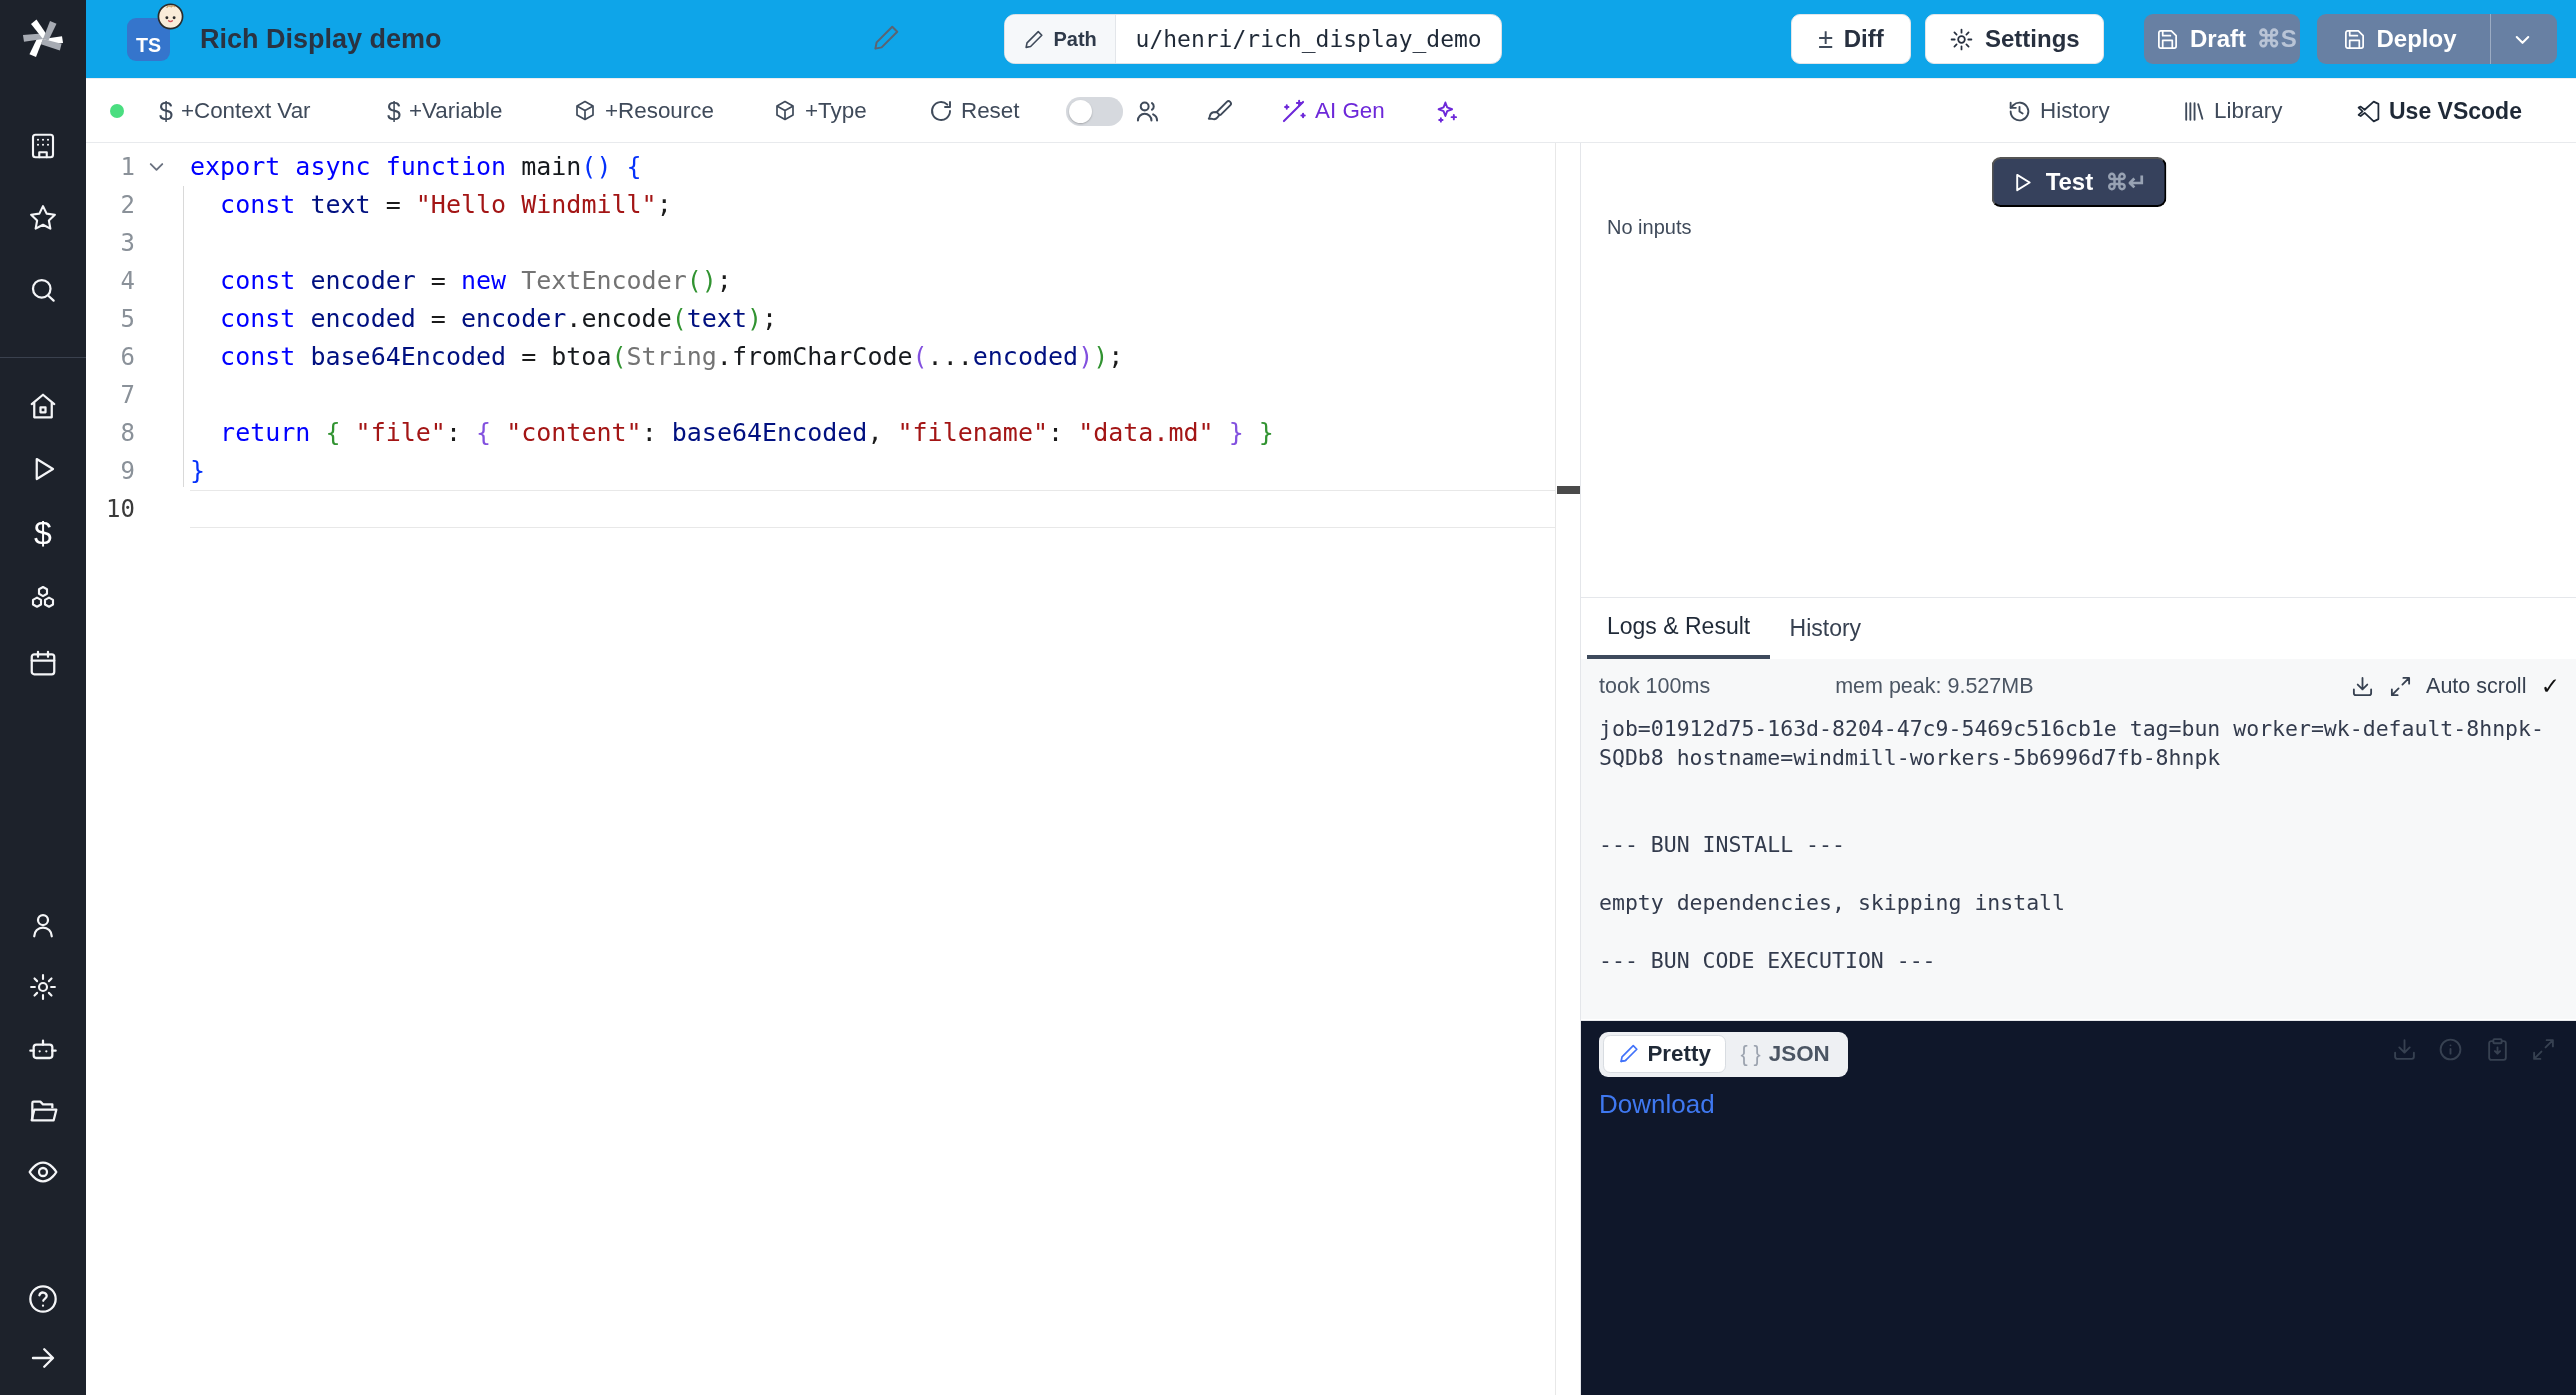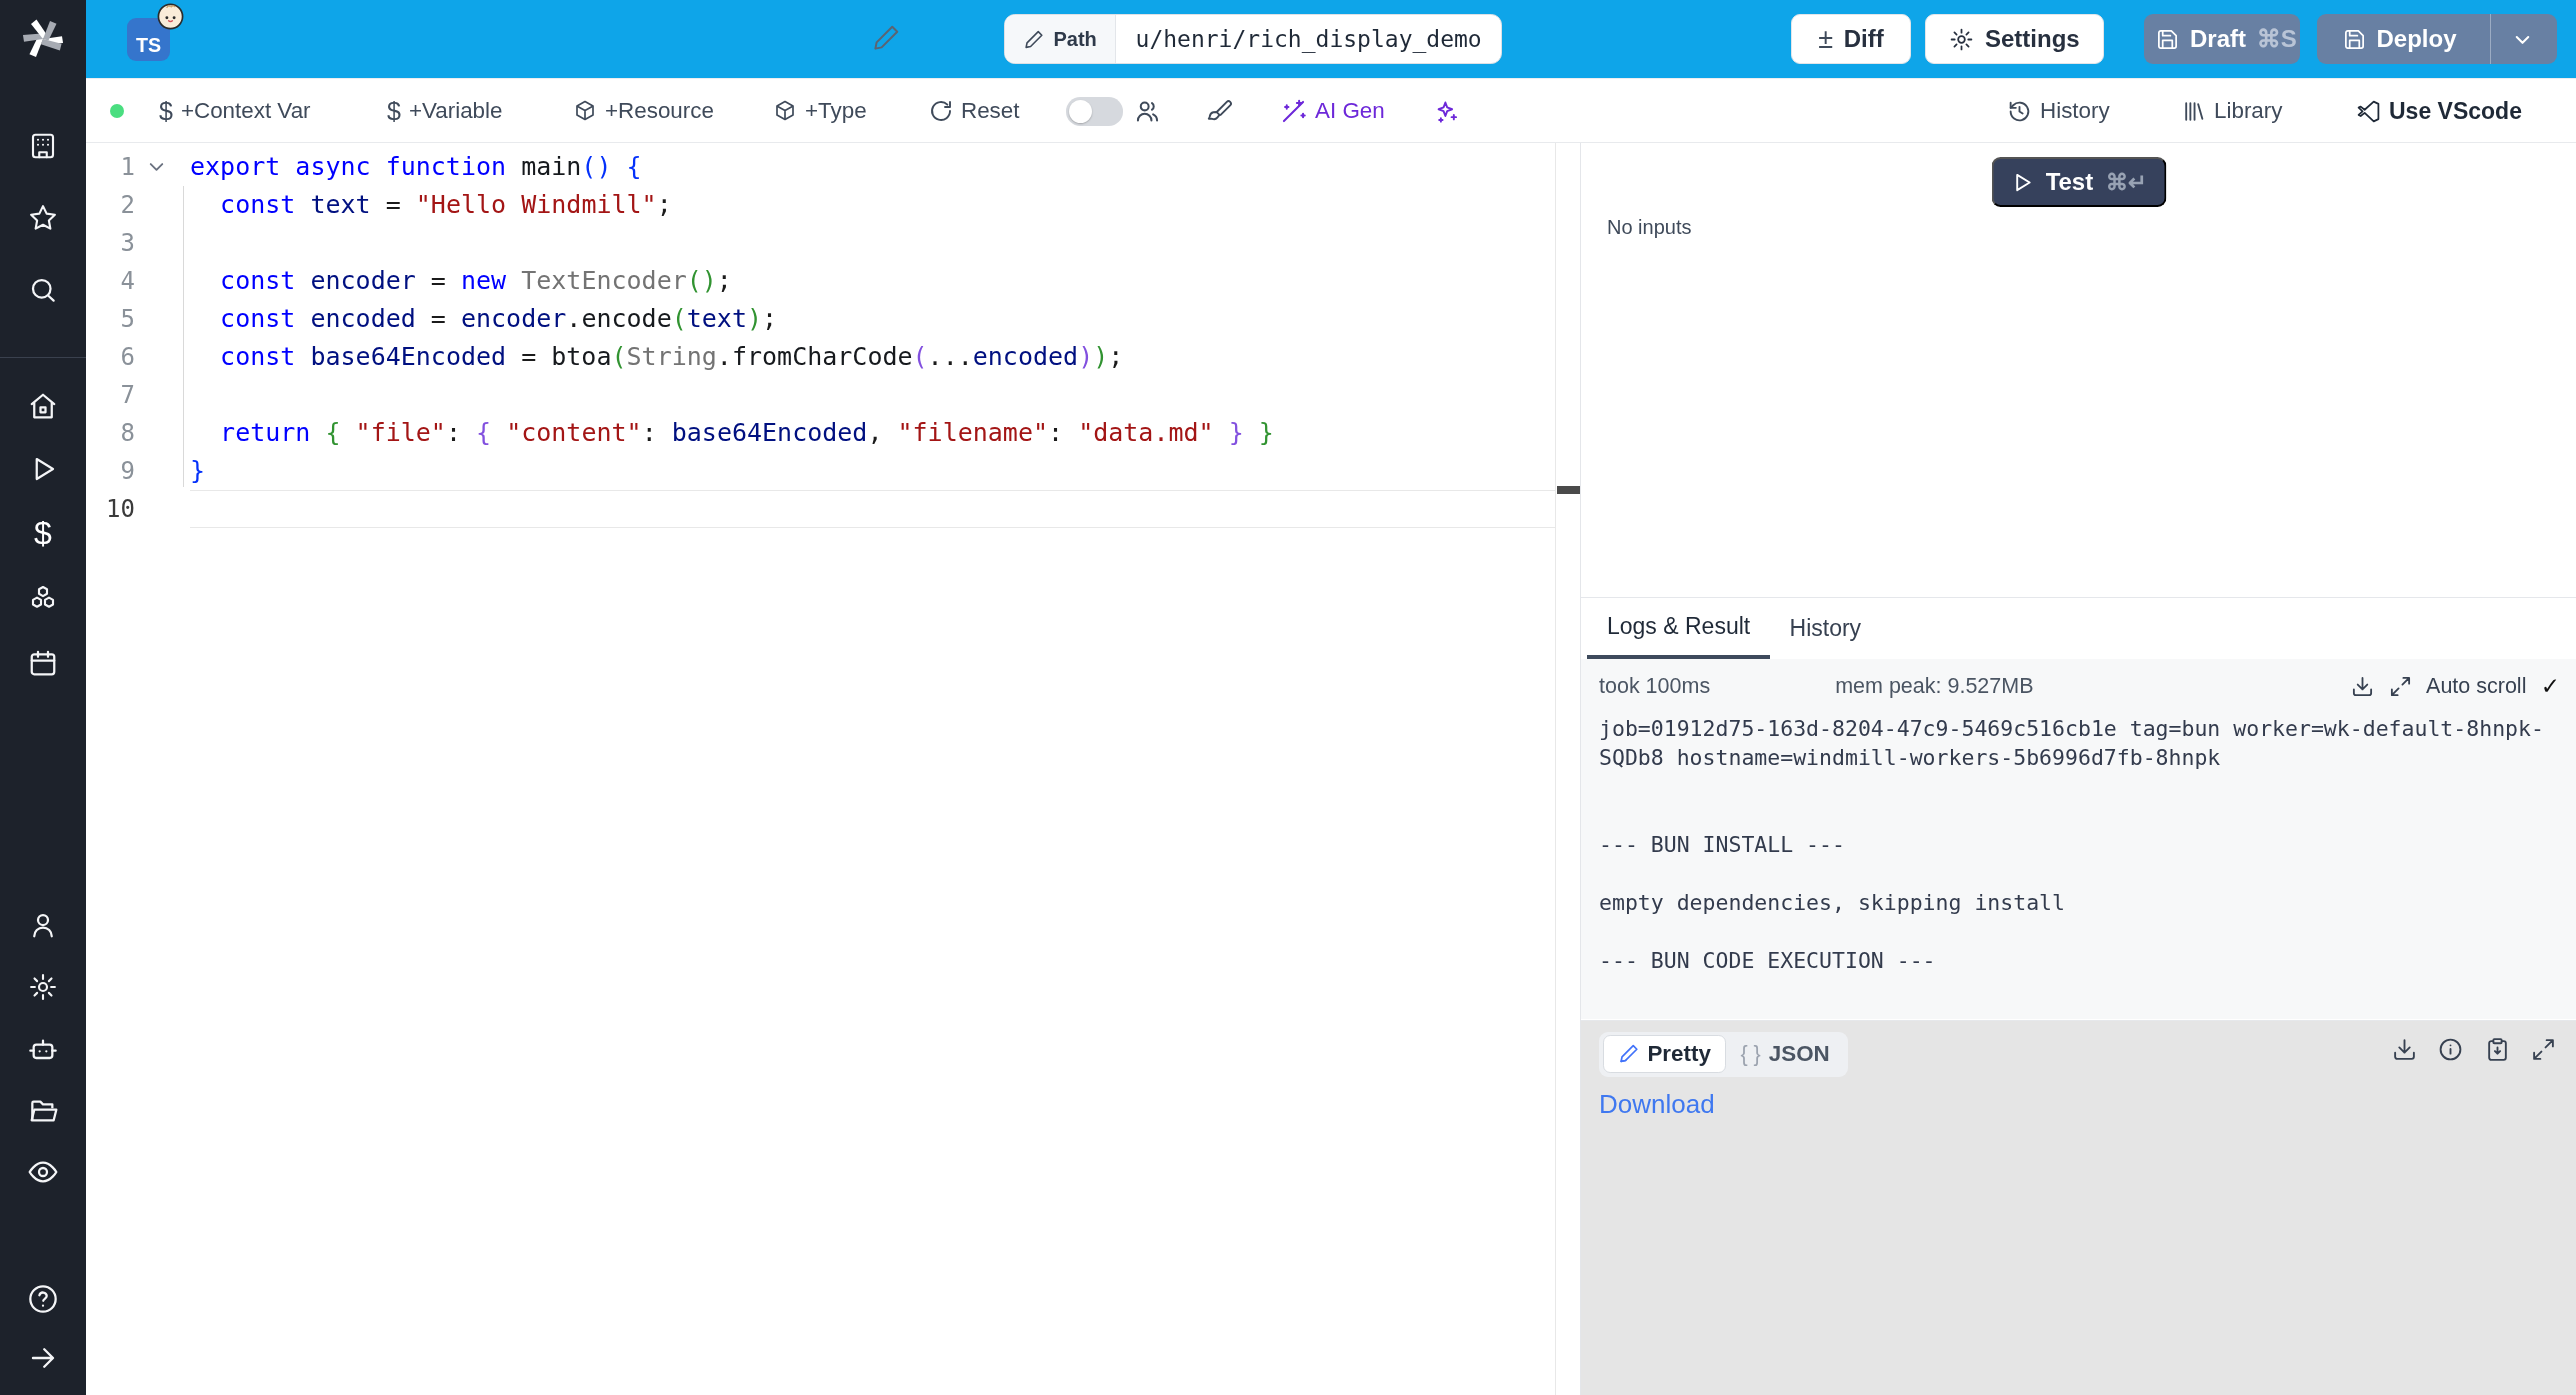--- a/index.html
+++ b/index.html
@@ -87,21 +87,21 @@
 
   .logs-section { position:absolute; left:0; right:0; top:516px; height:360px; background:#f7f8f9; overflow:hidden; }
   .stats-row { position:absolute; left:18px; right:16px; top:12.5px; height:30px; display:flex;
     align-items:center; font-size:21.5px; color:#4b5563; }
   .stat-mem { margin-left:125px; }
   .stats-right { margin-left:auto; display:flex; align-items:center; gap:14.3px; color:#374151; }
   .autoscroll-check { font-size:23px; color:#111; }
   .logs-text { position:absolute; left:18px; top:55px; width:948px;
     font-family:"DejaVu Sans Mono", monospace; font-size:21.5px; line-height:29px; color:#333b4d; white-space:pre-wrap; }
 
-  .result-section { position:absolute; left:0; right:0; top:877px; bottom:0; background:#e5e5e5;
+  .result-section { position:absolute; left:0; right:0; top:877px; bottom:0; background:#0f172a;
     border-top:0.9px solid #e6e8eb; }
   .result-toolbar { position:absolute; left:18px; top:10.7px; height:45px; display:flex; align-items:center;
     background:#eef0f3; border-radius:9px; padding:3.6px; }
   .seg { display:flex; align-items:center; gap:8px; padding:0 14.3px; height:38px; font-size:22.4px; cursor:pointer; }
   .seg.active { background:#fff; border:0.9px solid #d8dce1; border-radius:7.2px; font-weight:700; color:#1f2937; }
   .seg.inactive { color:#4b5563; font-weight:600; }
   .brace-glyph { color:#9ca3af; font-size:21.5px; font-weight:400; }
   .result-icons { position:absolute; right:19.7px; top:16px; display:flex; gap:21.5px; color:#374151; }
   .result-icons .icon { cursor:pointer; }
   .download-link { position:absolute; left:18px; top:68px; font-size:26px; color:#3f78f0; cursor:pointer; }
@@ -218,20 +218,21 @@
   <span class="ts-badge">TS</span>
   <span class="bun-emoji icon">
     <svg width="29" height="29" viewBox="0 0 24 24">
       <circle cx="12" cy="12" r="10" fill="#f9ecd9" stroke="#2b2b2b" stroke-width="1.4"></circle>
       <circle cx="9" cy="13" r="1.2" fill="#2b2b2b"></circle>
         <circle cx="15" cy="13" r="1.2" fill="#2b2b2b"></circle>
       <path d="M10.5 15.5c.8.9 2.2.9 3 0" stroke="#d3545e" stroke-width="1.3" fill="none" stroke-linecap="round"></path>
       <path d="M9 5c0-1.5 2-2.5 3-1M12.5 4.5c.5-1.8 3-1.8 3.2-.2" stroke="#caa06a" stroke-width="1" fill="none"></path>
     </svg>
   </span>
+  <h1 class="page-title">Rich Display demo</h1>
   <span class="title-edit icon">
     <svg width="30" height="30" viewBox="0 0 24 24" fill="none" stroke="currentColor" stroke-width="1.6" stroke-linecap="round" stroke-linejoin="round">
       <path d="M17 3l4 4L8.5 19.5 3.5 20.5 4.5 15.5 17 3z"></path>
     </svg>
   </span>
 
   <div class="path-group">
     <span class="path-label">
       <span class="icon">
         <svg width="21.5" height="21.5" viewBox="0 0 24 24" fill="none" stroke="#3f4a5a" stroke-width="1.8" stroke-linecap="round" stroke-linejoin="round">

